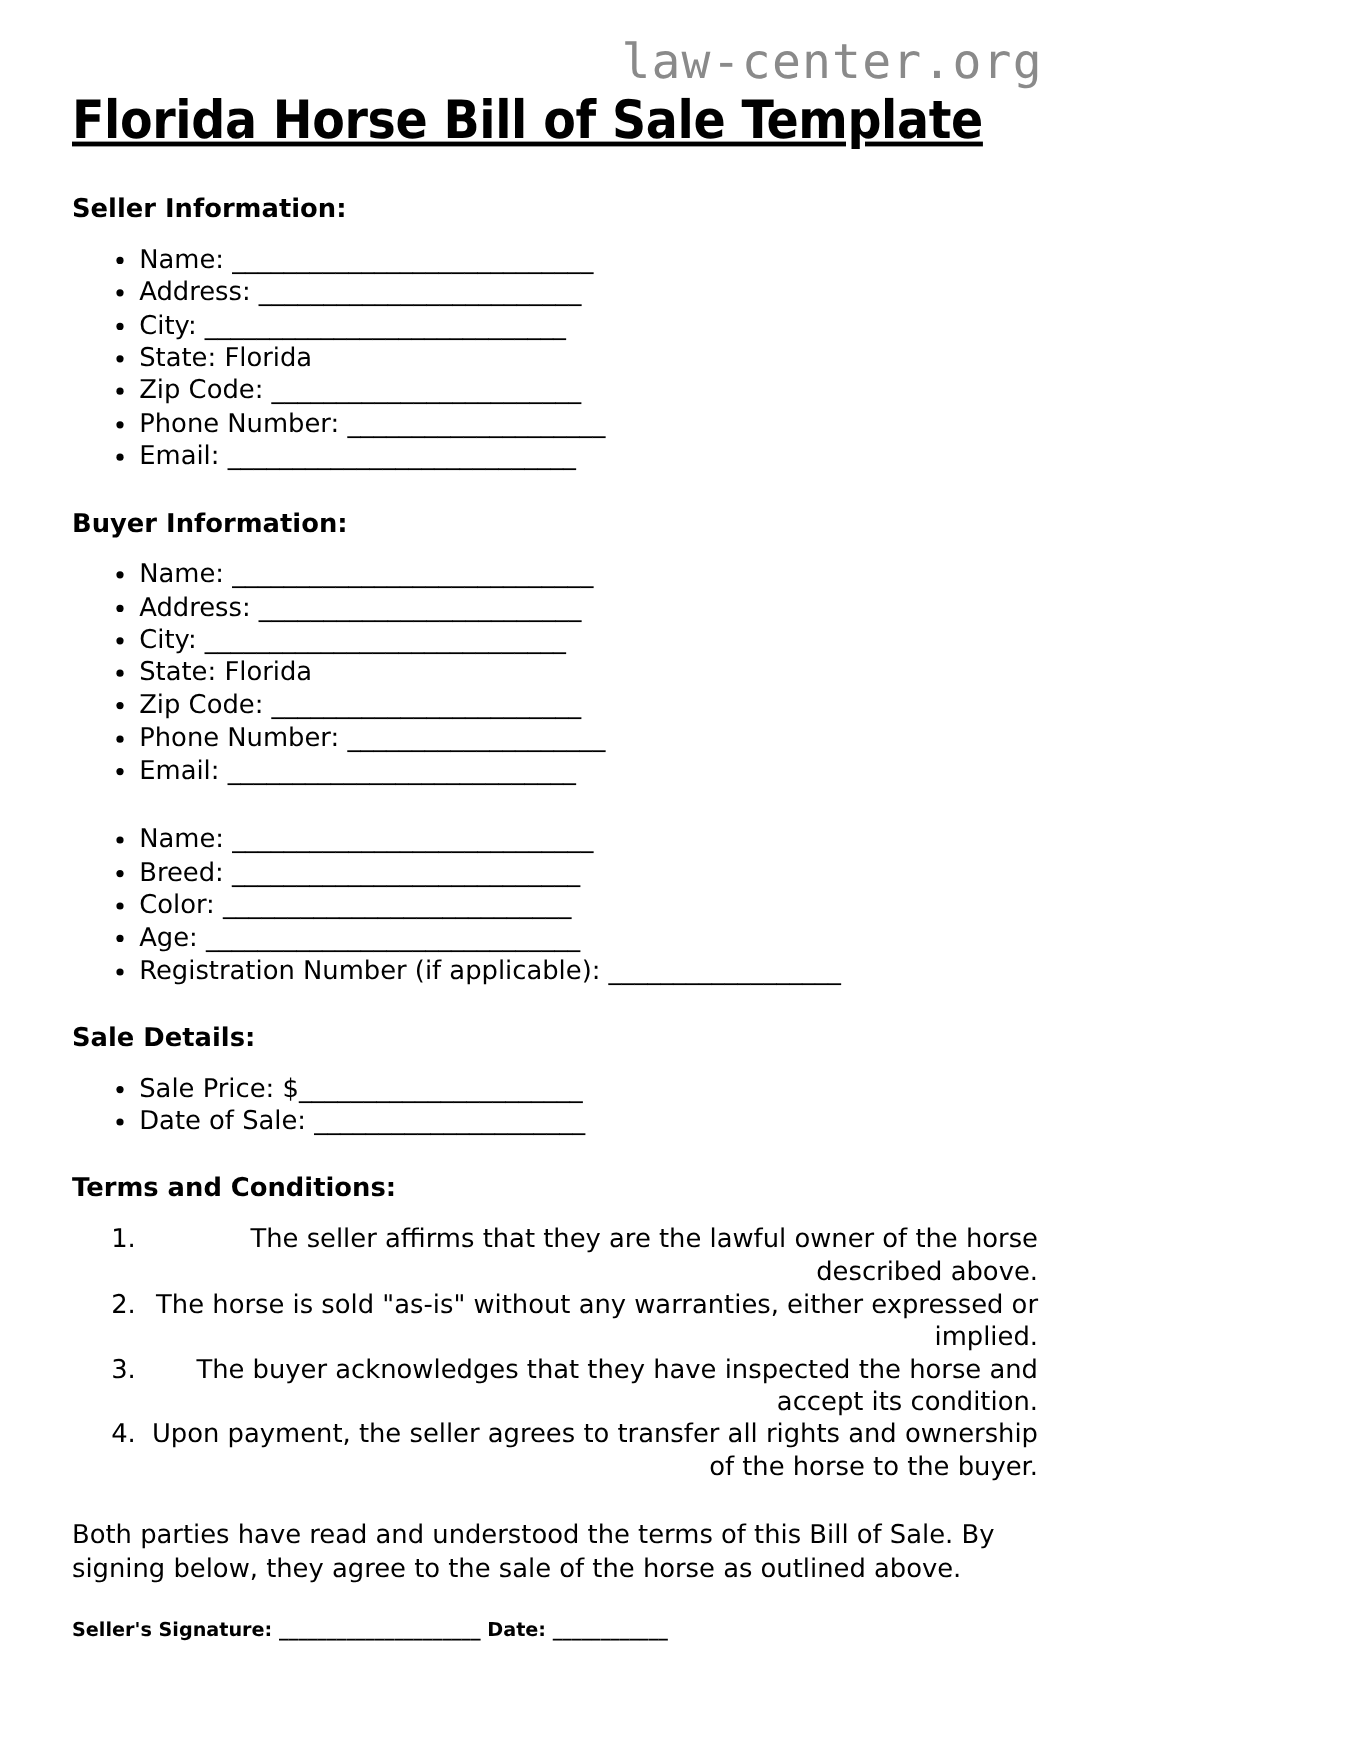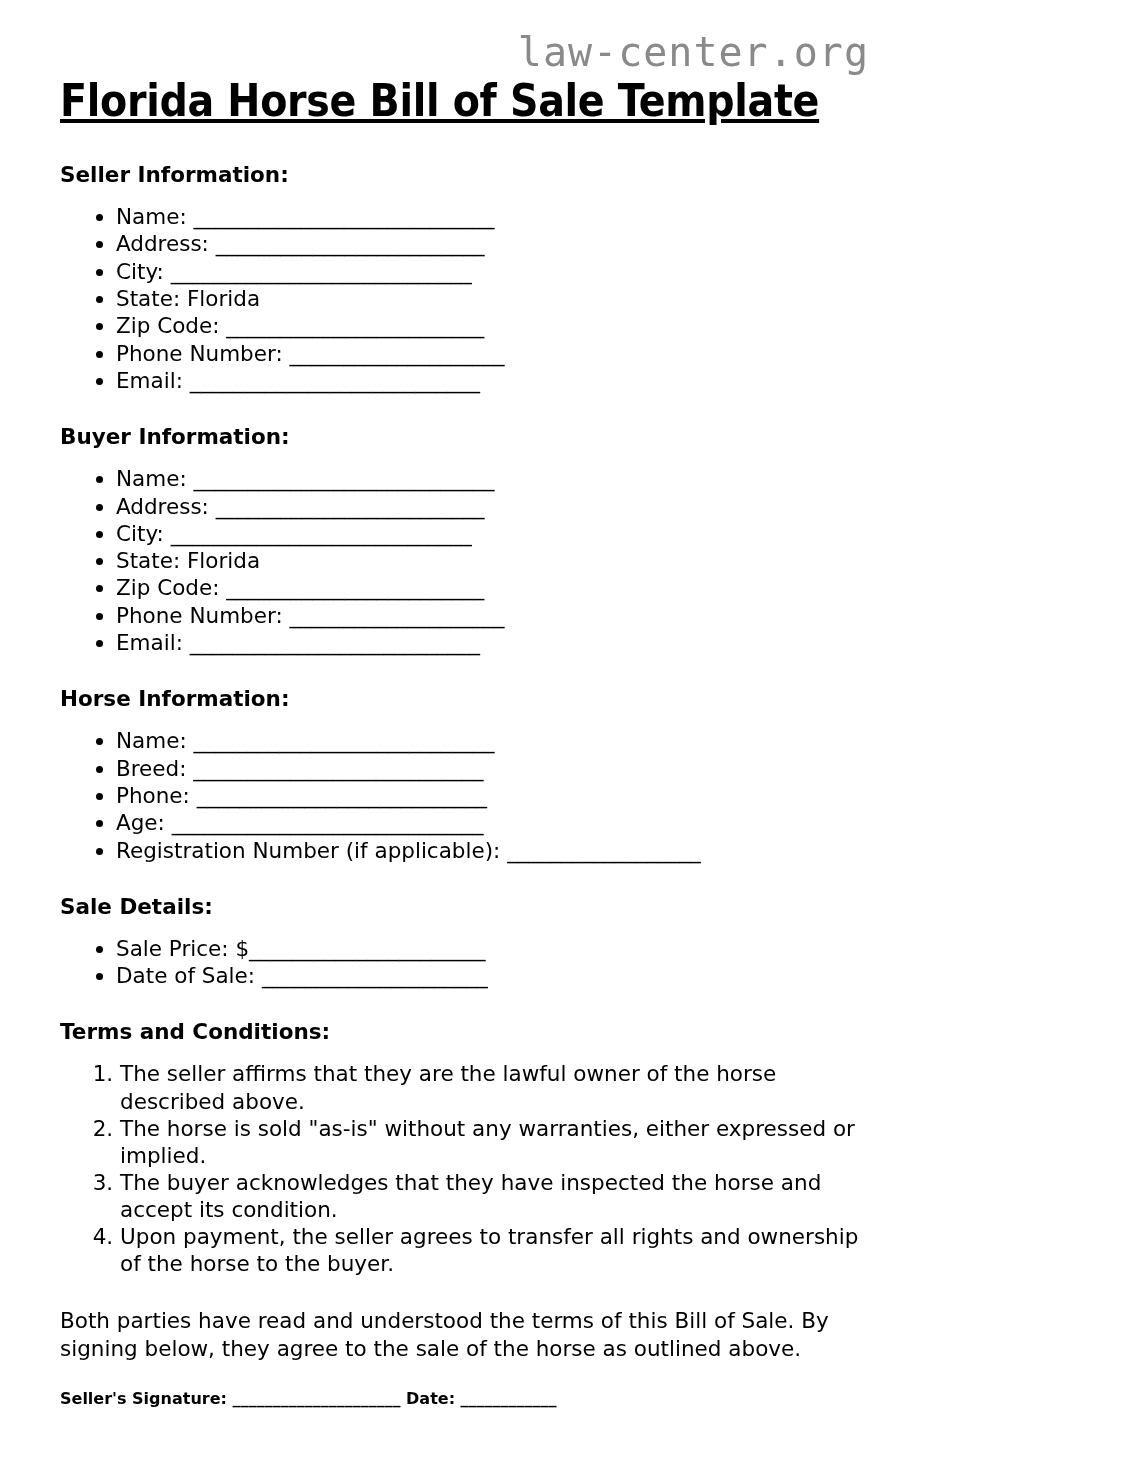--- a/index.html
+++ b/index.html
@@ -61,21 +61,21 @@
     font-weight: bold;
     margin: 0 0 16px 0;
     color: #000;
   }
   ul.field-list, ol.terms-list {
     margin: 0 0 30px 0;
     padding: 0 0 0 56px;
     list-style-position: outside;
   }
   ul.field-list { list-style-type: disc; }
-  ol.terms-list { list-style-type: decimal; padding-left: 60px; }
+  ol.terms-list { list-style-type: decimal; padding-left: 60px; text-align: right; }
   ul.field-list li, ol.terms-list li {
     font-size: 21.5px;
     line-height: 1.27;
     margin: 0;
     padding: 0;
     color: #000;
   }
   ol.terms-list li { line-height: 1.26; }
   ul.field-list::marker, li::marker { font-size: 21.5px; }
   .sig-line {
@@ -113,25 +113,24 @@
     <ul class="field-list">
       <li>Name: ____________________________</li>
       <li>Address: _________________________</li>
       <li>City: ____________________________</li>
       <li>State: Florida</li>
       <li>Zip Code: ________________________</li>
       <li>Phone Number: ____________________</li>
       <li>Email: ___________________________</li>
     </ul>
 
-    <h2 class="section-heading">Horse Information:</h2>
     <ul class="field-list">
       <li>Name: ____________________________</li>
       <li>Breed: ___________________________</li>
-      <li>Phone: ___________________________</li>
+      <li>Color: ___________________________</li>
       <li>Age: _____________________________</li>
       <li>Registration Number (if applicable): __________________</li>
     </ul>
 
     <h2 class="section-heading">Sale Details:</h2>
     <ul class="field-list">
       <li>Sale Price: $______________________</li>
       <li>Date of Sale: _____________________</li>
     </ul>
 

